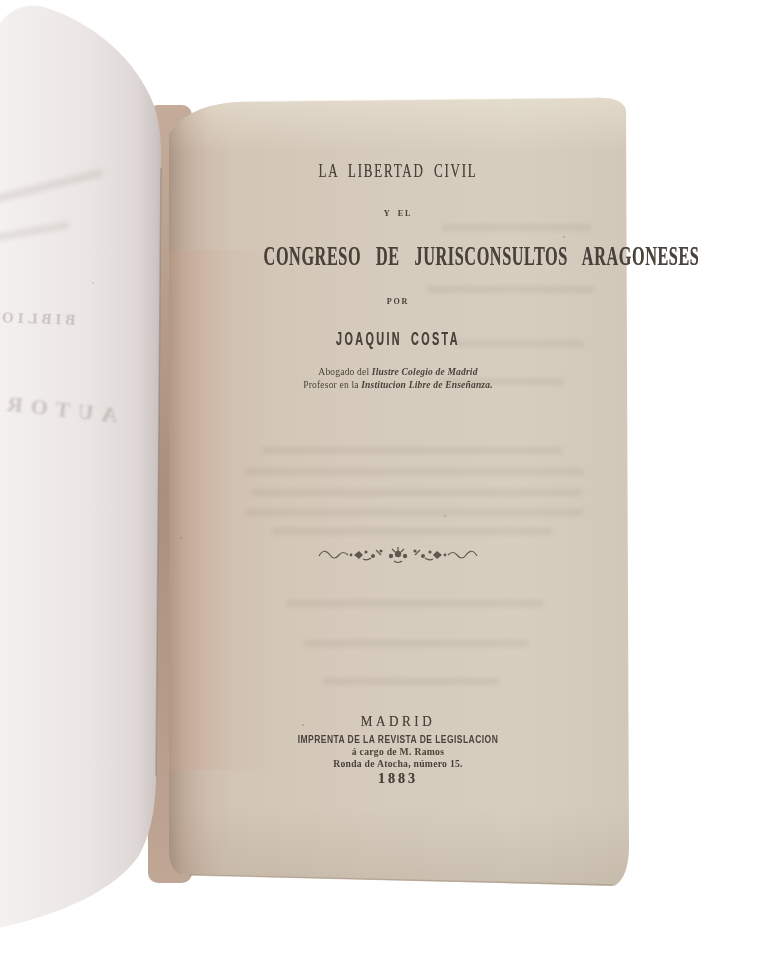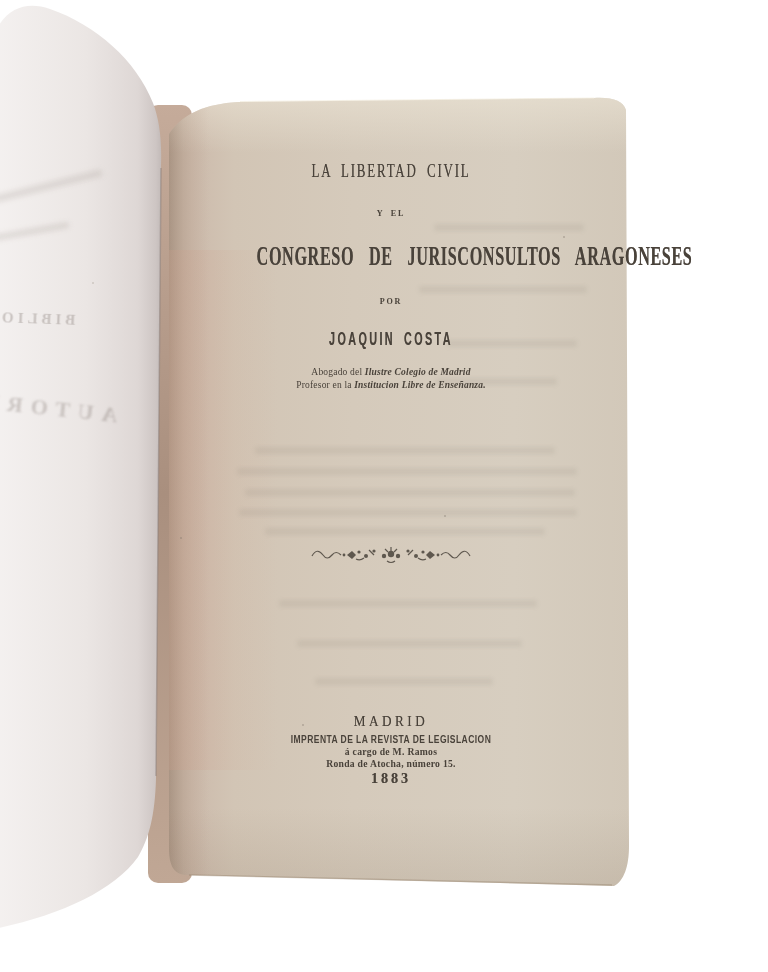--- a/index.html
+++ b/index.html
@@ -1,21 +1,21 @@
 <!DOCTYPE html>
 <html><head>
 <meta charset="utf-8">
 <style>
   html,body{margin:0;padding:0;background:#ffffff;}
   .scene{position:relative;width:768px;height:972px;overflow:hidden;background:#ffffff;
          font-family:"Liberation Serif", serif;}
   .photo-svg{position:absolute;left:0;top:0;z-index:1;}
 
   
-  .rp{position:absolute;left:167px;top:100px;width:466px;height:790px;z-index:3;}
+  .rp{position:absolute;left:174px;top:100px;width:466px;height:790px;z-index:3;}
   .rp .t{position:absolute;left:0;width:448px;text-align:center;line-height:1;
          color:#49423a;white-space:nowrap;}
   .soft{text-shadow:0 0 0.6px rgba(73,66,58,0.55);}
   .t-title1{top:62px;font-size:18px;letter-spacing:2.5px;word-spacing:6px;
             transform:scaleX(0.72);}
   .t-yel{top:109px;font-size:9px;font-weight:bold;letter-spacing:2px;word-spacing:3px;
          transform:scaleX(0.9);color:#564f45;}
   .t-title2{top:143px;font-size:27px;font-weight:bold;letter-spacing:1px;word-spacing:17px;
             transform:scaleX(0.60);color:#443e36;}
   .t-por{top:197px;font-size:9px;font-weight:bold;letter-spacing:2px;

